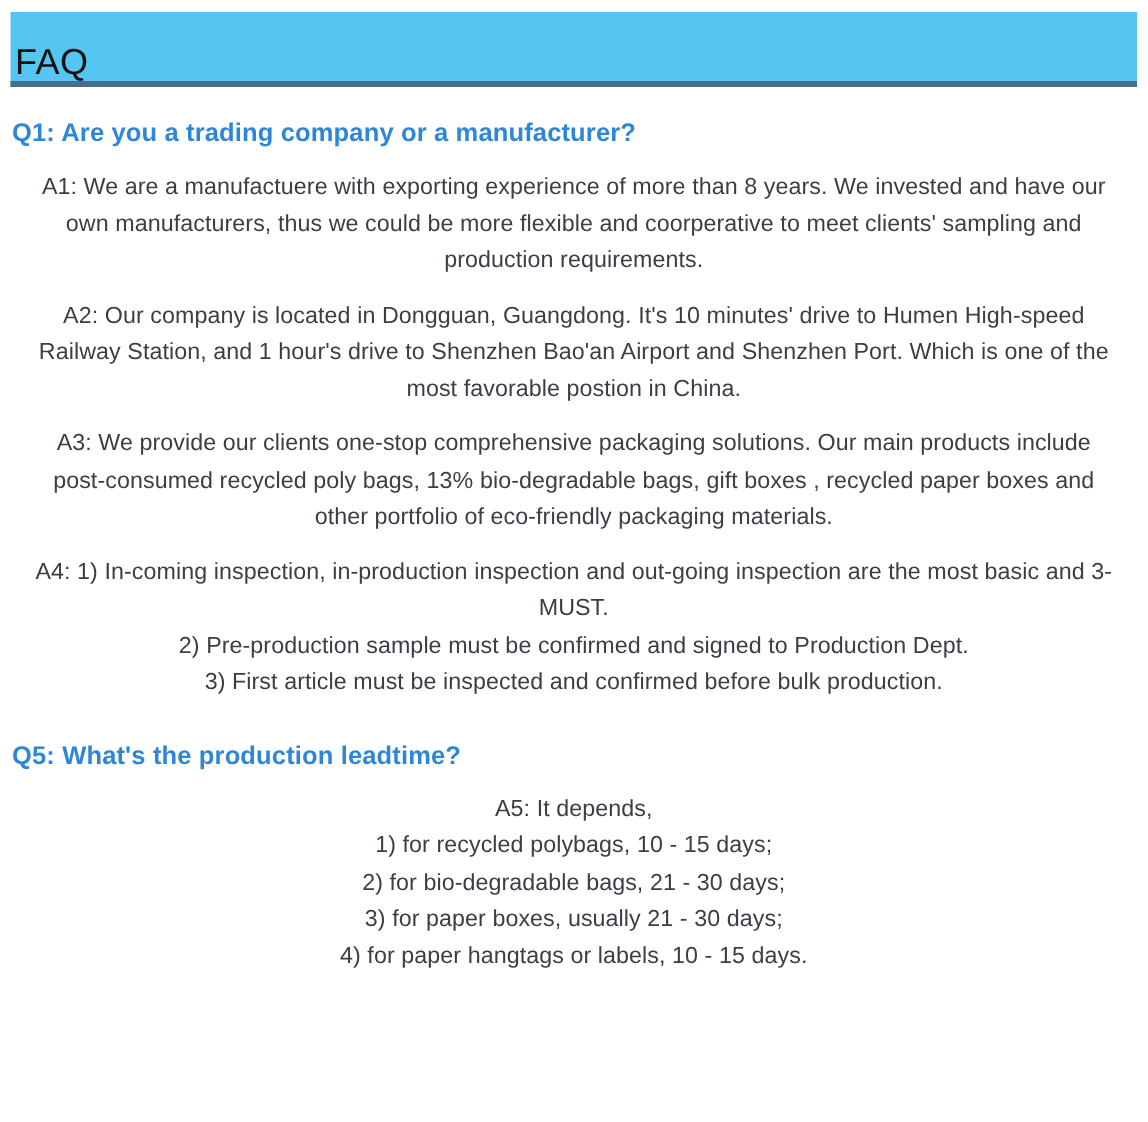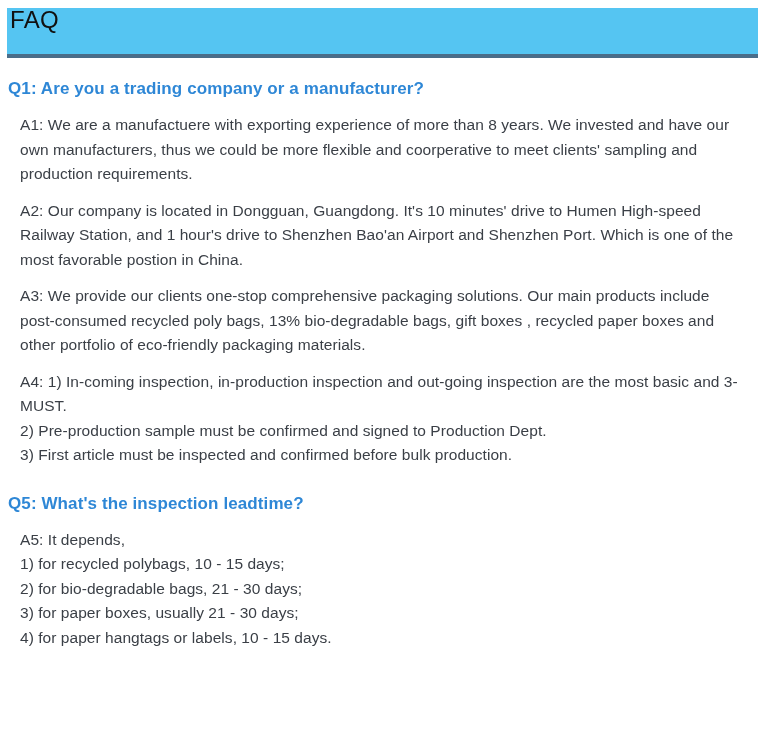--- a/index.html
+++ b/index.html
@@ -14,21 +14,21 @@
     min-height: 748px;
     background: #ffffff;
     box-sizing: border-box;
   }
   .banner {
     margin: 8px 7px 0 7px;
     height: 46px;
     background: var(--banner-bg, #55c5f2);
     border-bottom: 4px solid var(--banner-border, #4a6d89);
     display: flex;
-    align-items: flex-start;
+    align-items: flex-end;
     box-sizing: content-box;
     padding-left: 3px;
   }
   .banner-title {
     font-size: 24px;
     font-weight: 400;
     color: var(--title, #111111);
     letter-spacing: 0.3px;
     line-height: 1;
   }
@@ -47,20 +47,21 @@
     margin-top: 19px;
   }
   .faq-item .a {
     color: var(--answer, #3a3f46);
     font-size: 15.5px;
     font-weight: 400;
     line-height: 24.5px;
     margin: 12px;
     white-space: pre-line;
     letter-spacing: 0.05px;
+    text-align: center;
   }
 </style>
 </head>
 <body>
 
 <div class="page">
 
   <div class="banner">
     <span class="banner-title">FAQ</span>
   </div>
@@ -80,21 +81,21 @@
       <p class="a">A3: We provide our clients one-stop comprehensive packaging solutions. Our main products include post-consumed recycled poly bags, 13% bio-degradable bags, gift boxes , recycled paper boxes and other portfolio of eco-friendly packaging materials.</p>
     </section>
 
     <section class="faq-item">
       <p class="a">A4: 1) In-coming inspection, in-production inspection and out-going inspection are the most basic and 3-MUST.
 2) Pre-production sample must be confirmed and signed to Production Dept.
 3) First article must be inspected and confirmed before bulk production.</p>
     </section>
 
     <section class="faq-item">
-      <h3 class="q">Q5: What's the inspection leadtime?</h3>
+      <h3 class="q">Q5: What's the production leadtime?</h3>
       <p class="a">A5: It depends,
 1) for recycled polybags, 10 - 15 days;
 2) for bio-degradable bags, 21 - 30 days;
 3) for paper boxes, usually 21 - 30 days;
 4) for paper hangtags or labels, 10 - 15 days.</p>
     </section>
 
   </div>
 </div>
 

